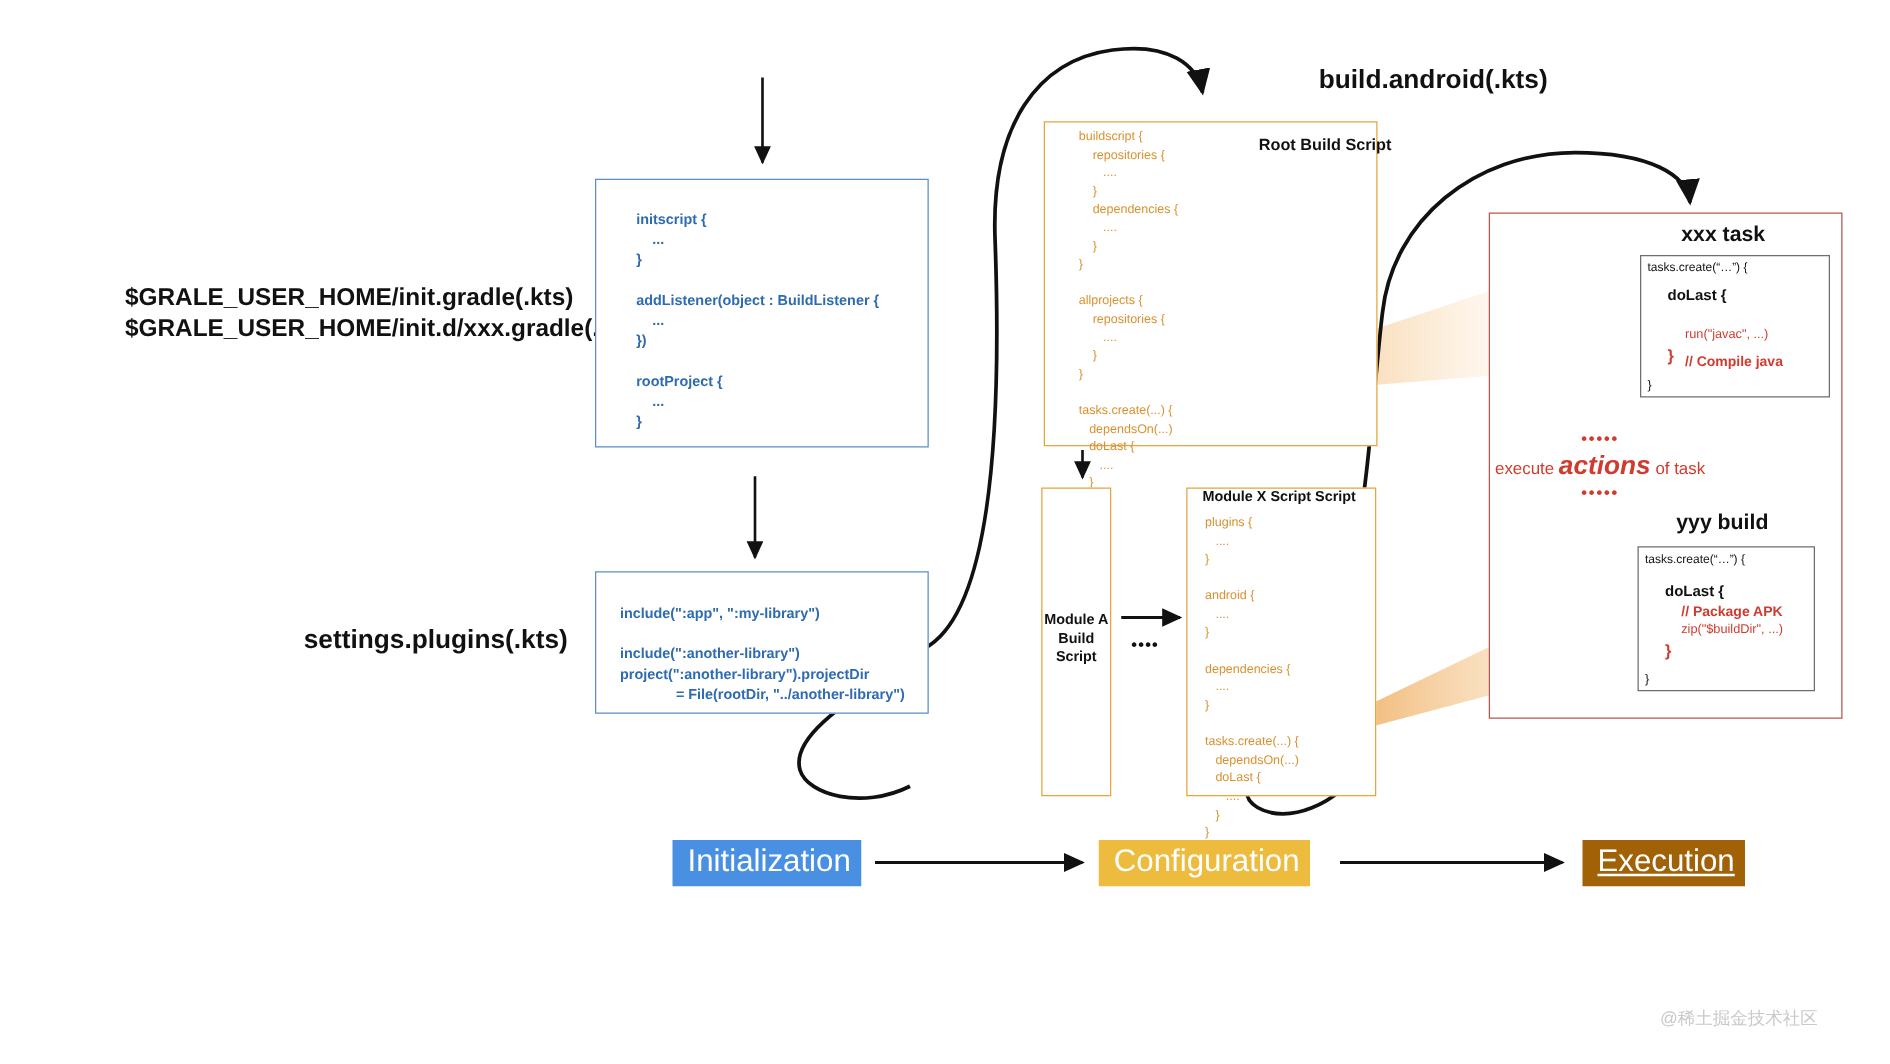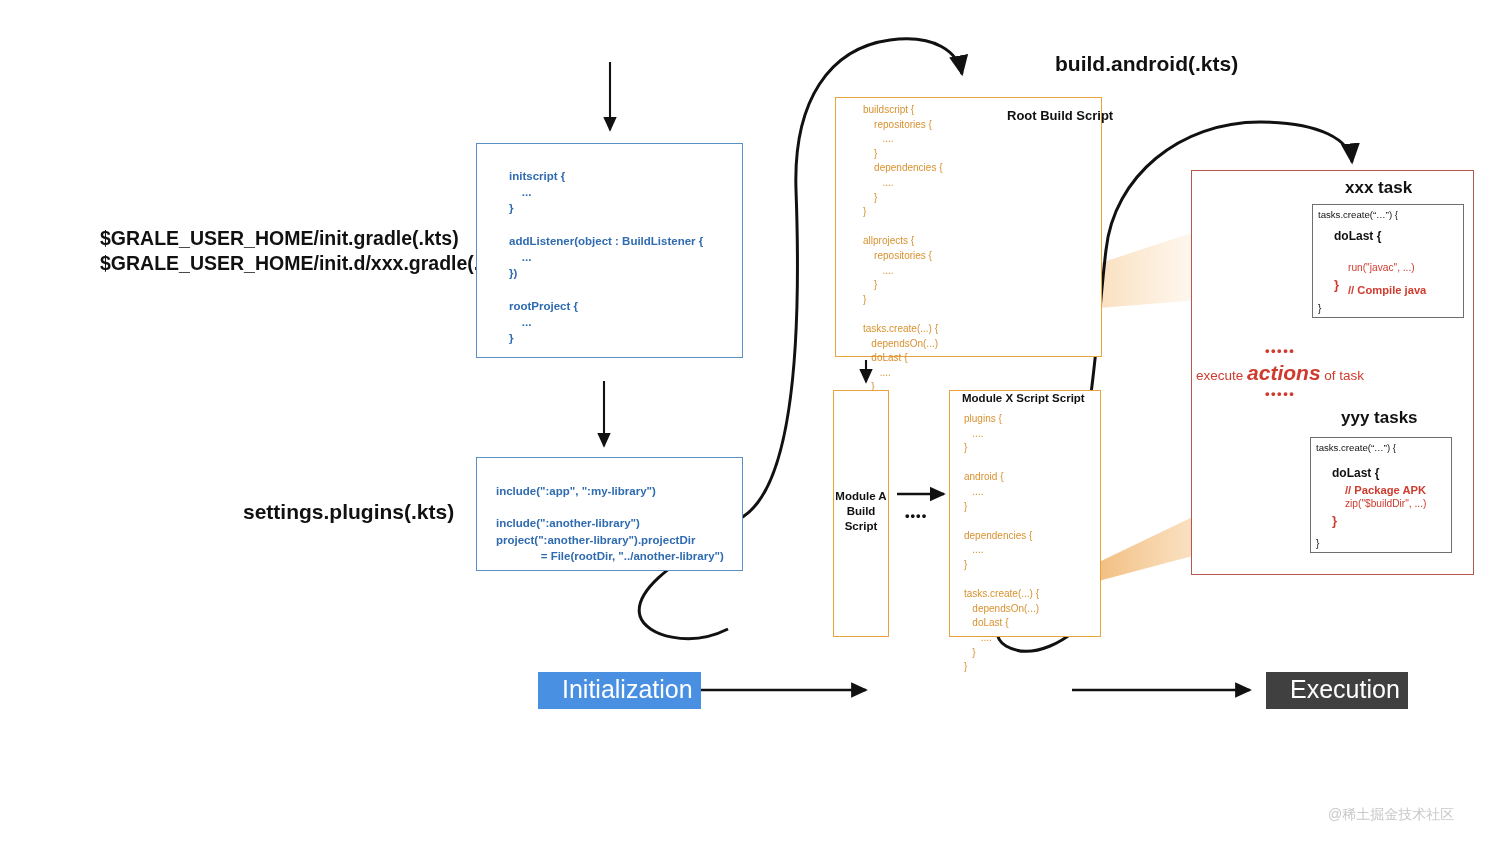--- a/index.html
+++ b/index.html
@@ -74,25 +74,25 @@
   #yyy-l5{left:1332px;top:513px;}
   #yyy-l6{left:1316px;top:538px;}
 
   
   #dots-top{left:1265px;top:343px;color:#cf3b2e;font-size:13px;font-weight:bold;letter-spacing:1.5px;}
   #exec-actions{left:1196px;top:361px;white-space:nowrap;color:#cf3b2e;font-size:13.5px;}
   #exec-actions .em{font-style:italic;font-weight:bold;font-size:21px;}
   #dots-bot{left:1265px;top:386px;color:#cf3b2e;font-size:13px;font-weight:bold;letter-spacing:1.5px;}
 
   
-  .chip{color:#ffffff;font-size:25px;line-height:33px;padding:1px 8px 3px 24px;
+  .chip{color:#ffffff;font-size:25px;line-height:33px;padding:1px 8px 3px 12px;
         box-sizing:border-box;white-space:nowrap;text-align:right;}
   #chip-init{left:538px;top:672px;background:#4a90e2;}
   #chip-conf{left:879px;top:672px;background:#edbc3f;}
-  #chip-exec{left:1266px;top:672px;background:#404040;}
+  #chip-exec{left:1266px;top:672px;background:#a16207;text-decoration:underline;}
 
   
   #watermark{left:1328px;top:806px;color:#c9c9c9;font-size:14px;white-space:nowrap;}
 </style>
 </head>
 <body>
 
 <div id="stage">
 
   <svg class="layer" viewBox="0 0 1512 851">
@@ -218,27 +218,28 @@
   <div class="abs doLast" id="xxx-l2">doLast {</div>
   <div class="abs redCode" id="xxx-l3" style="font-weight:bold;margin-top:36px;">// Compile java</div>
   <div class="abs redCodeSm" id="xxx-l4">run("javac", ...)</div>
   <div class="abs braceRed" id="xxx-l5">}</div>
   <div class="abs braceBlk" id="xxx-l6">}</div>
 
   <div class="abs" id="dots-top">•••••</div>
   <div class="abs" id="exec-actions"><span>execute </span><span class="em">actions</span><span> of task</span></div>
   <div class="abs" id="dots-bot">•••••</div>
 
-  <div class="abs taskTitle" id="yyy-title">yyy tasks</div>
+  <div class="abs taskTitle" id="yyy-title">yyy build</div>
   <div class="abs taskBox" id="yyy-box"></div>
   <div class="abs codeHead" id="yyy-l1">tasks.create(“…”) {</div>
   <div class="abs doLast" id="yyy-l2">doLast {</div>
   <div class="abs redCode" id="yyy-l3" style="font-weight:bold;">// Package APK</div>
   <div class="abs redCodeSm" id="yyy-l4">zip("$buildDir", ...)</div>
   <div class="abs braceRed" id="yyy-l5">}</div>
   <div class="abs braceBlk" id="yyy-l6">}</div>
 
   <div class="abs chip" id="chip-init">Initialization</div>
+  <div class="abs chip" id="chip-conf">Configuration</div>
   <div class="abs chip" id="chip-exec">Execution</div>
 
   <div class="abs" id="watermark">@稀土掘金技术社区</div>
 
 </div>
 
 </body></html>

